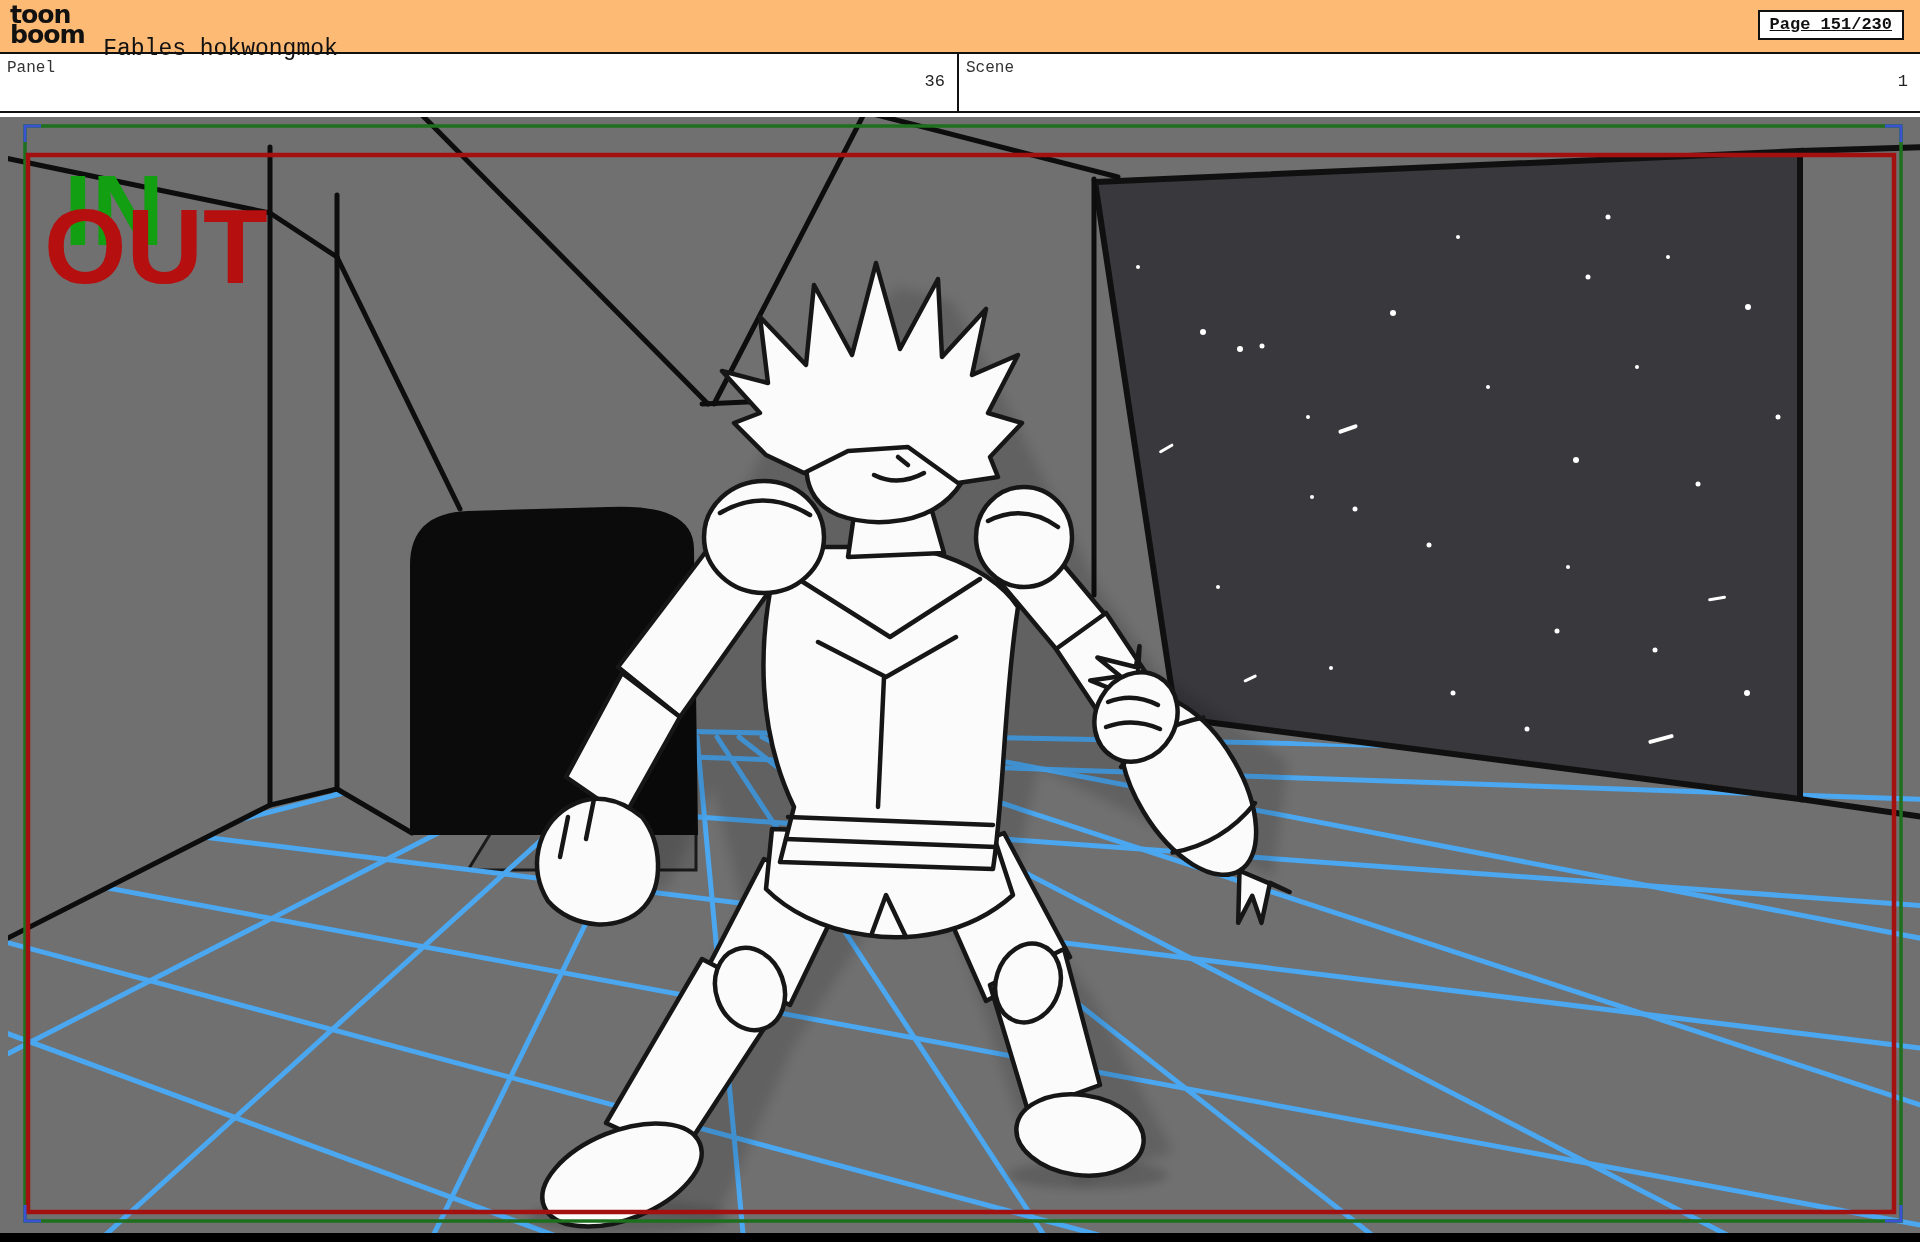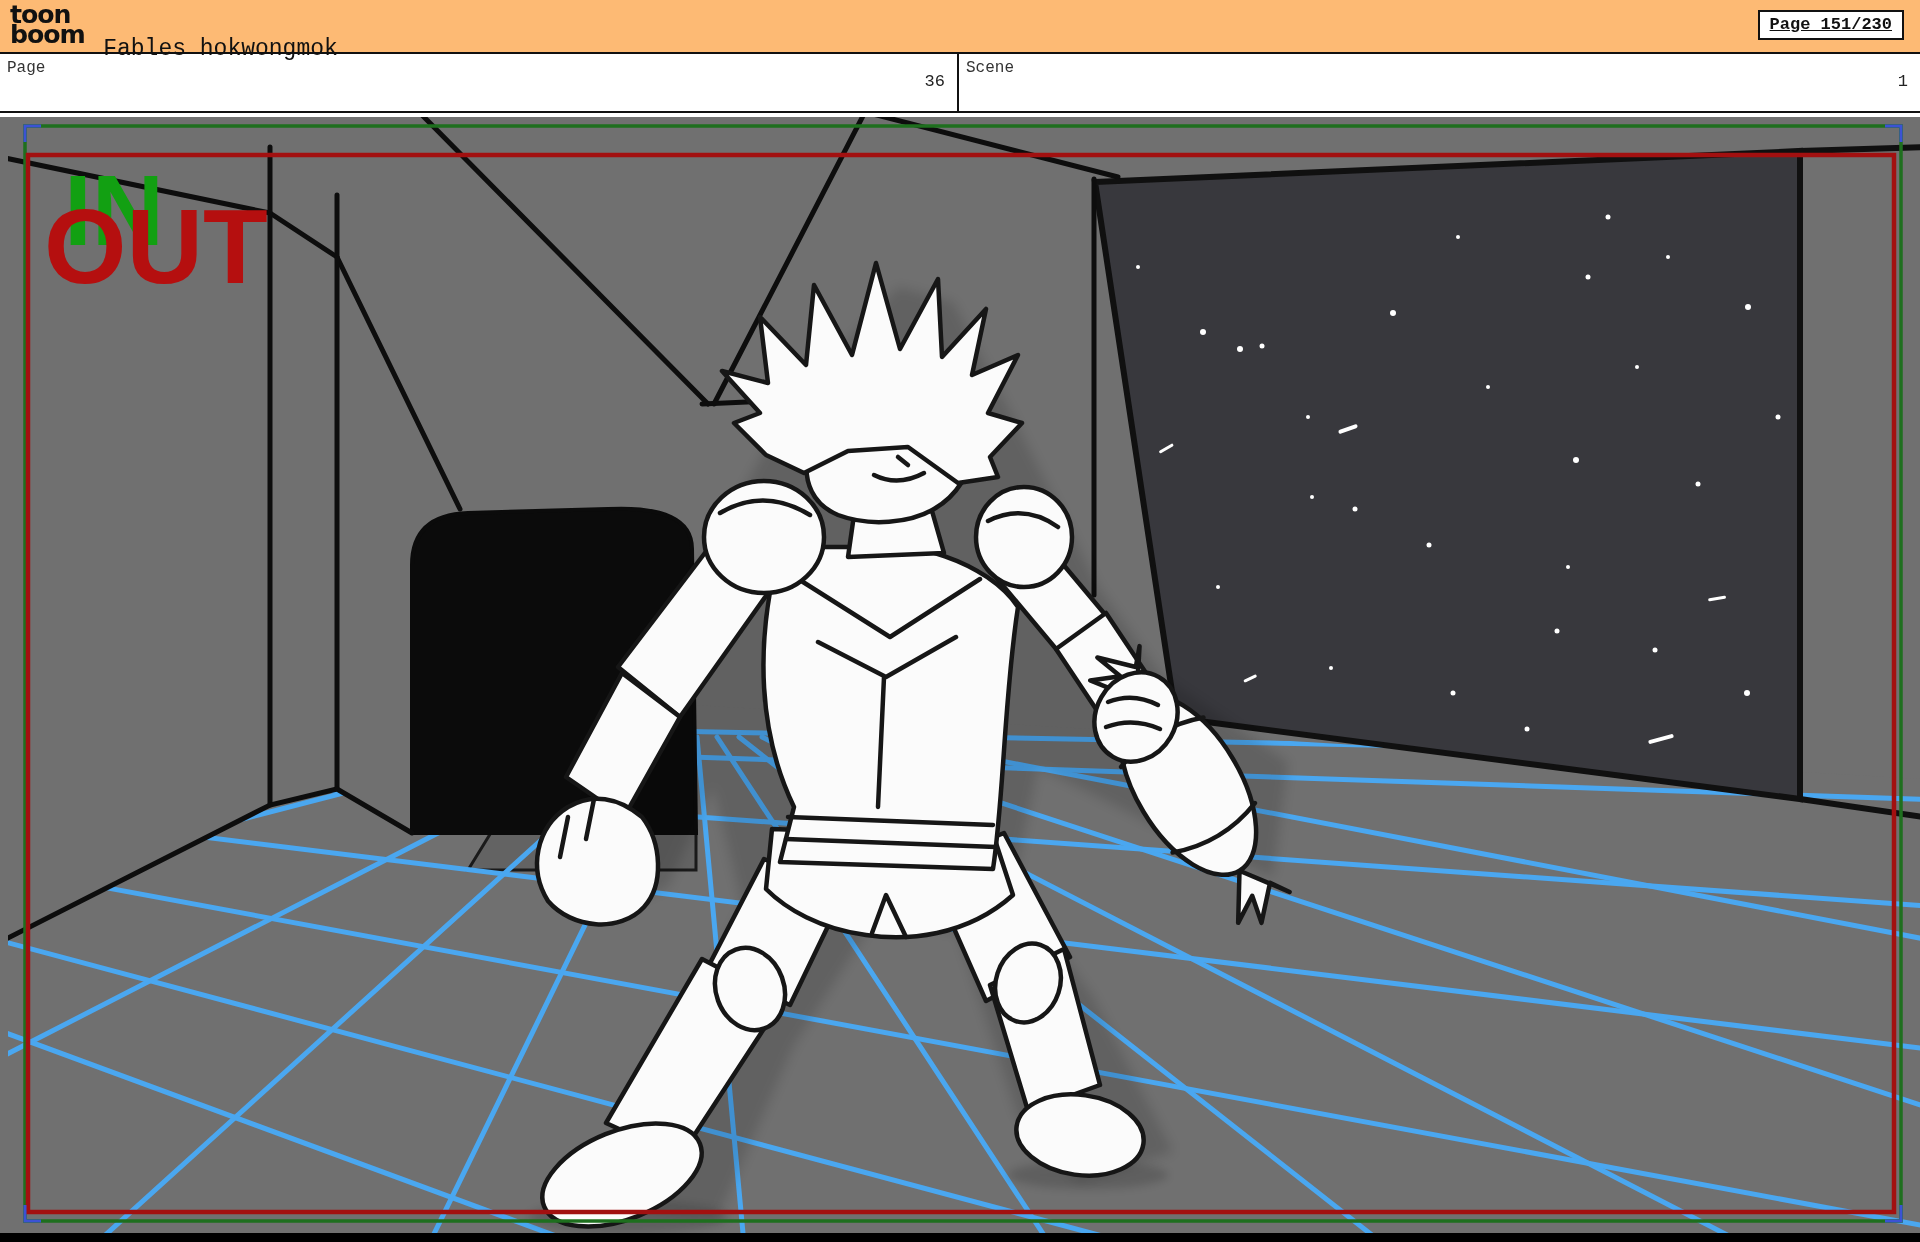--- a/index.html
+++ b/index.html
@@ -26,21 +26,21 @@
   <div class="logo">
     <div>toon</div>
     <div>boom</div>
   </div>
   <div class="title">Fables hokwongmok</div>
   <div class="page-badge">Page 151/230</div>
 </div>
 
 <div class="info-row">
   <div class="info-cell cell-scene">
-    <div class="cell-label">Page</div>
+    <div class="cell-label">Panel</div>
     <div class="cell-value">36</div>
   </div>
   <div class="info-cell cell-panel">
     <div class="cell-label">Scene</div>
     <div class="cell-value">1</div>
   </div>
 </div>
 
 <div class="gap"></div>
 

